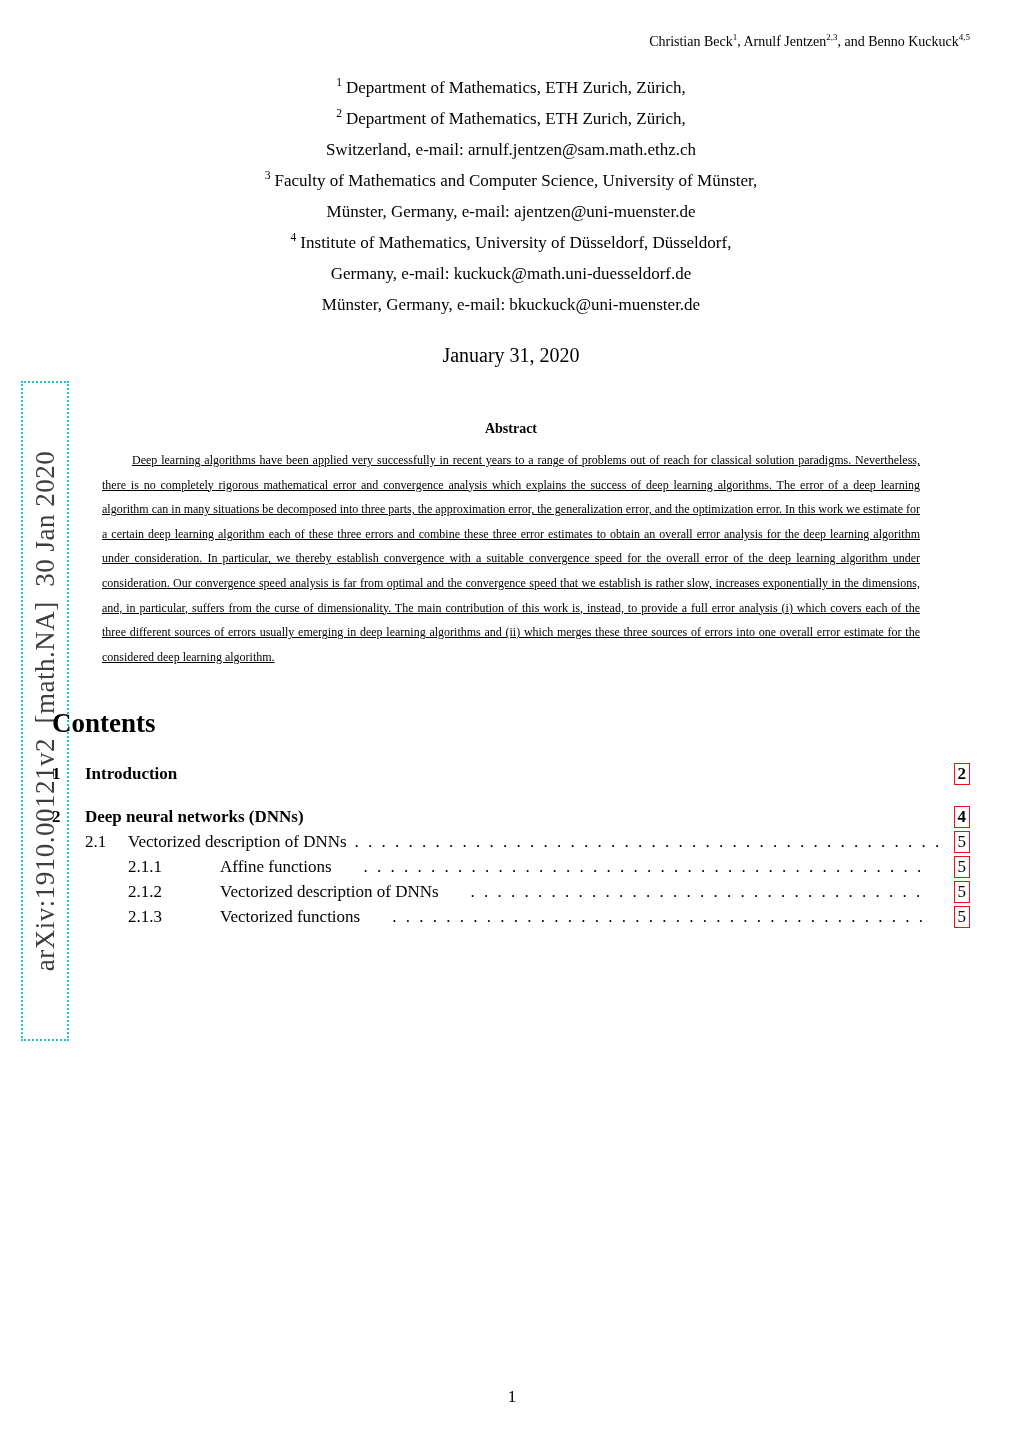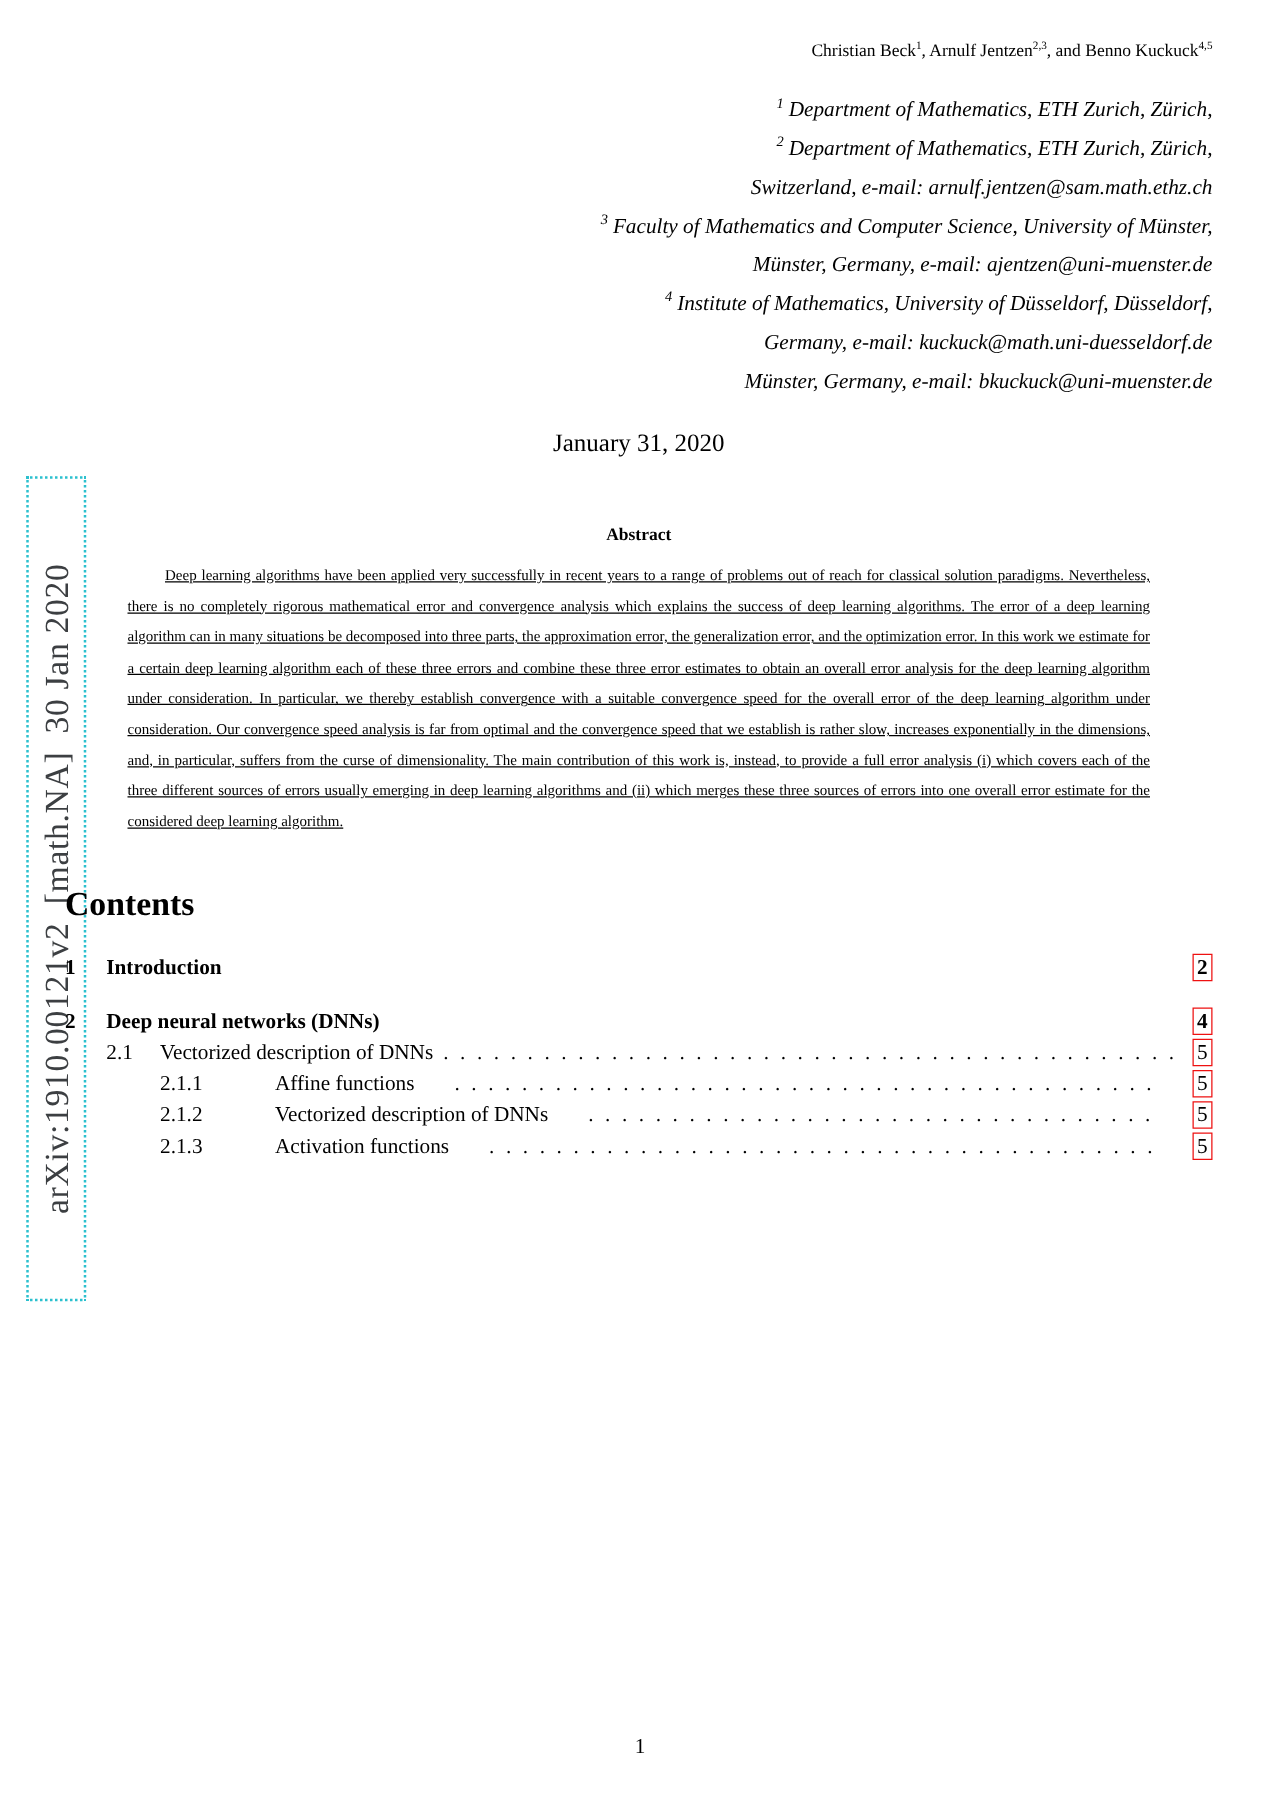--- a/index.html
+++ b/index.html
@@ -45,21 +45,21 @@
     line-height: 42px;
   }
   .authors {
     margin-top: 34px;
     text-align: right;
     font-size: 14px;
   }
   .authors sup { font-size: 64%; line-height: 0; }
   .sep { white-space: pre; }
   .affiliations { margin-top: 22px; font-size: 17px; }
-  .affil-line { text-align: right; line-height: 31px; font-style: italic; }
+  .affil-line { text-align: center; line-height: 31px; }
   .affil-line sup { font-size: 68%; line-height: 0; margin-right: 4px; }
   .date {
     margin-top: 24px;
     text-align: center;
     font-size: 20px;
   }
   
   .abstract-heading {
     margin-top: 54px;
     text-align: center;
@@ -200,21 +200,21 @@
 
       <div class="toc-row lvl3">
         <span class="toc-num">2.1.2</span>
         <span class="toc-label">Vectorized description of DNNs</span>
         <span class="toc-leader"></span>
         <span class="toc-page"><span class="pagebox">5</span></span>
       </div>
 
       <div class="toc-row lvl3">
         <span class="toc-num">2.1.3</span>
-        <span class="toc-label">Activation functions</span>
+        <span class="toc-label">Vectorized functions</span>
         <span class="toc-leader"></span>
         <span class="toc-page"><span class="pagebox">5</span></span>
       </div>
 
     </div>
 
   </div>
 
   <div class="page-footer">1</div>
 

